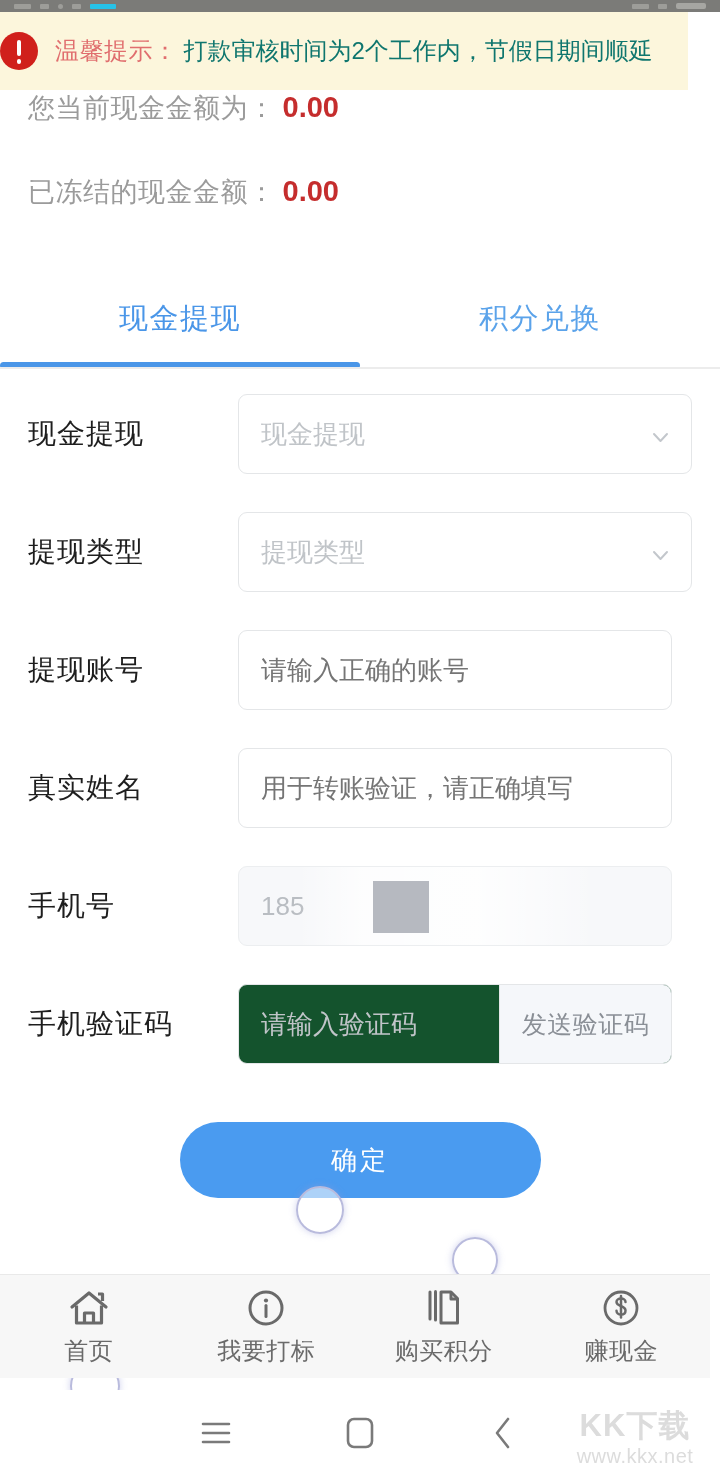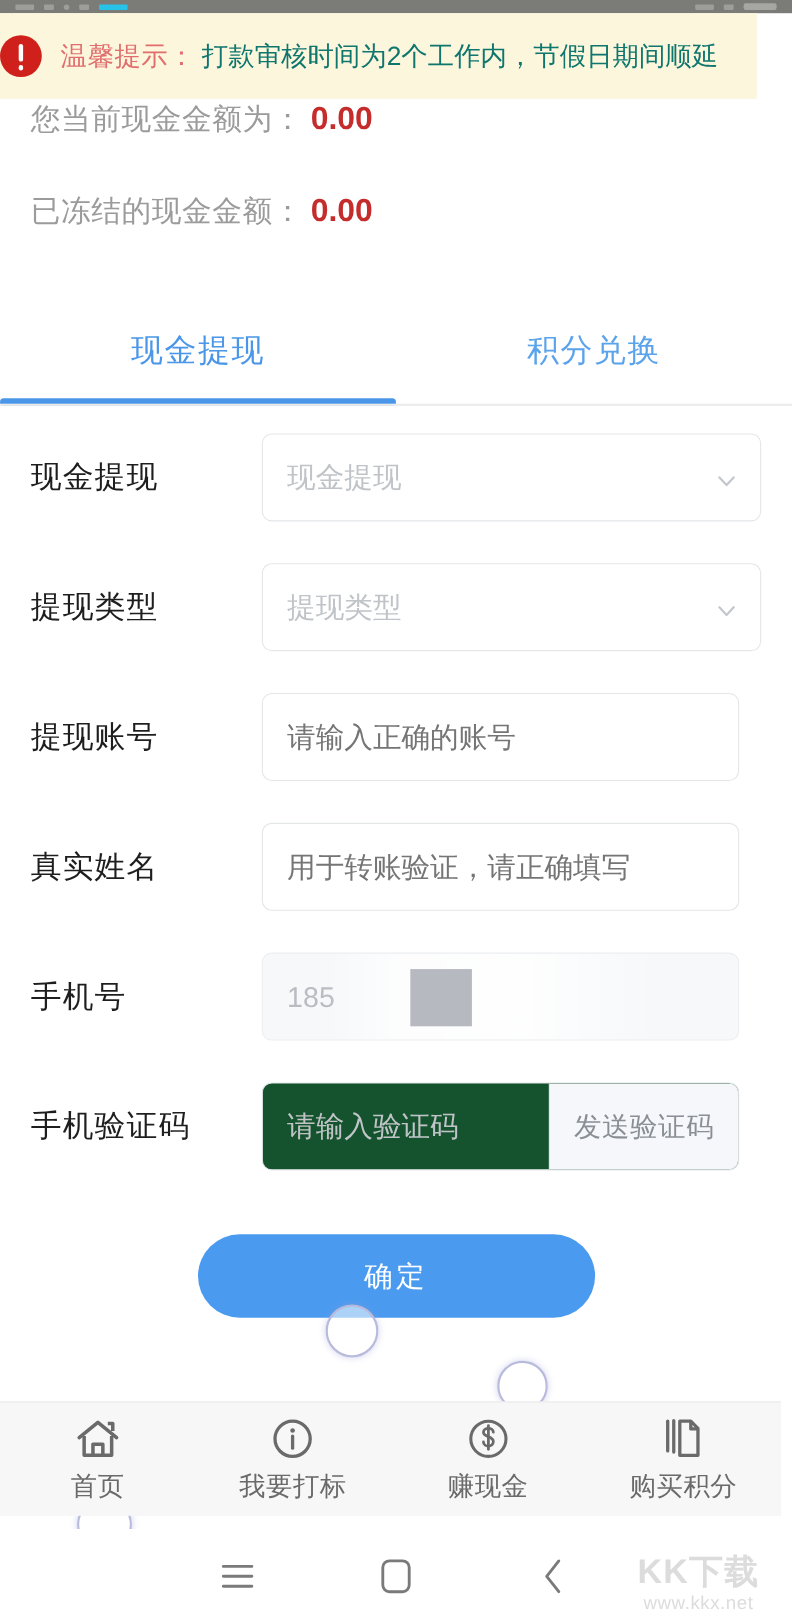--- a/index.html
+++ b/index.html
@@ -342,21 +342,21 @@
     pointer-events: none;
   }
   .wm-main {
     font-size: 31px;
     color: #dcdcdc;
     letter-spacing: 1px;
     font-weight: bold;
     line-height: 1.05;
   }
   .wm-sub {
-    font-size: 17px;
+    font-size: 20px;
     color: #dcdcdc;
     letter-spacing: 0.5px;
     margin-top: 2px;
   }
 </style>
 </head>
 <body>
 
 <div id="app">
 
@@ -501,41 +501,41 @@
           <circle cx="20" cy="20" r="16" fill="none" stroke="#6a6a6a" stroke-width="3"></circle>
           <circle cx="20" cy="12.5" r="2.1" fill="#6a6a6a"></circle>
           <path d="M20 17.5 V28.5" stroke="#6a6a6a" stroke-width="3" stroke-linecap="round"></path>
         </svg>
       </span>
       <span class="tabbar-label">我要打标</span>
     </div>
 
     <div class="tabbar-item">
       <span class="tabbar-icon">
-        <svg width="40" height="40" viewBox="0 0 40 40">
-          <circle cx="20" cy="20" r="16" fill="none" stroke="#6a6a6a" stroke-width="2.8"></circle>
-          <path d="M24.5 14 C24.5 11.8 22.4 10.5 20 10.5 C17.6 10.5 15.5 11.8 15.5 14 C15.5 18.8 24.5 17.2 24.5 22.5 C24.5 25.2 22.4 26.6 20 26.6 C17.6 26.6 15.5 25.2 15.5 22.8" fill="none" stroke="#6a6a6a" stroke-width="2.5" stroke-linecap="round"></path>
-          <path d="M20 8 V29.5" stroke="#6a6a6a" stroke-width="2.5" stroke-linecap="round"></path>
-        </svg>
-      </span>
-      <span class="tabbar-label">赚现金</span>
-    </div>
-
-    <div class="tabbar-item">
-      <span class="tabbar-icon">
         <svg width="42" height="42" viewBox="0 0 42 42">
           <path d="M7 5 V32" fill="none" stroke="#6a6a6a" stroke-width="3" stroke-linecap="round"></path>
           <path d="M12.5 4.5 V33" fill="none" stroke="#6a6a6a" stroke-width="3" stroke-linecap="round"></path>
           <path d="M18 5 H28 L34.5 11.5 V36 H18 Z" fill="none" stroke="#6a6a6a" stroke-width="3" stroke-linejoin="round"></path>
           <path d="M28 5 V12 H34.5" fill="none" stroke="#6a6a6a" stroke-width="3" stroke-linejoin="round"></path>
         </svg>
       </span>
       <span class="tabbar-label">购买积分</span>
     </div>
 
+    <div class="tabbar-item">
+      <span class="tabbar-icon">
+        <svg width="40" height="40" viewBox="0 0 40 40">
+          <circle cx="20" cy="20" r="16" fill="none" stroke="#6a6a6a" stroke-width="2.8"></circle>
+          <path d="M24.5 14 C24.5 11.8 22.4 10.5 20 10.5 C17.6 10.5 15.5 11.8 15.5 14 C15.5 18.8 24.5 17.2 24.5 22.5 C24.5 25.2 22.4 26.6 20 26.6 C17.6 26.6 15.5 25.2 15.5 22.8" fill="none" stroke="#6a6a6a" stroke-width="2.5" stroke-linecap="round"></path>
+          <path d="M20 8 V29.5" stroke="#6a6a6a" stroke-width="2.5" stroke-linecap="round"></path>
+        </svg>
+      </span>
+      <span class="tabbar-label">赚现金</span>
+    </div>
+
 
   </div>
 
   <div class="sysnav">
     <div class="sysnav-spacer"></div>
     <div class="sysnav-btn">
       <svg width="32" height="26" viewBox="0 0 32 26">
         <path d="M3 4 H29 M3 13 H29 M3 22 H29" stroke="#7a7a7a" stroke-width="2.6" stroke-linecap="round"></path>
       </svg>
     </div>

